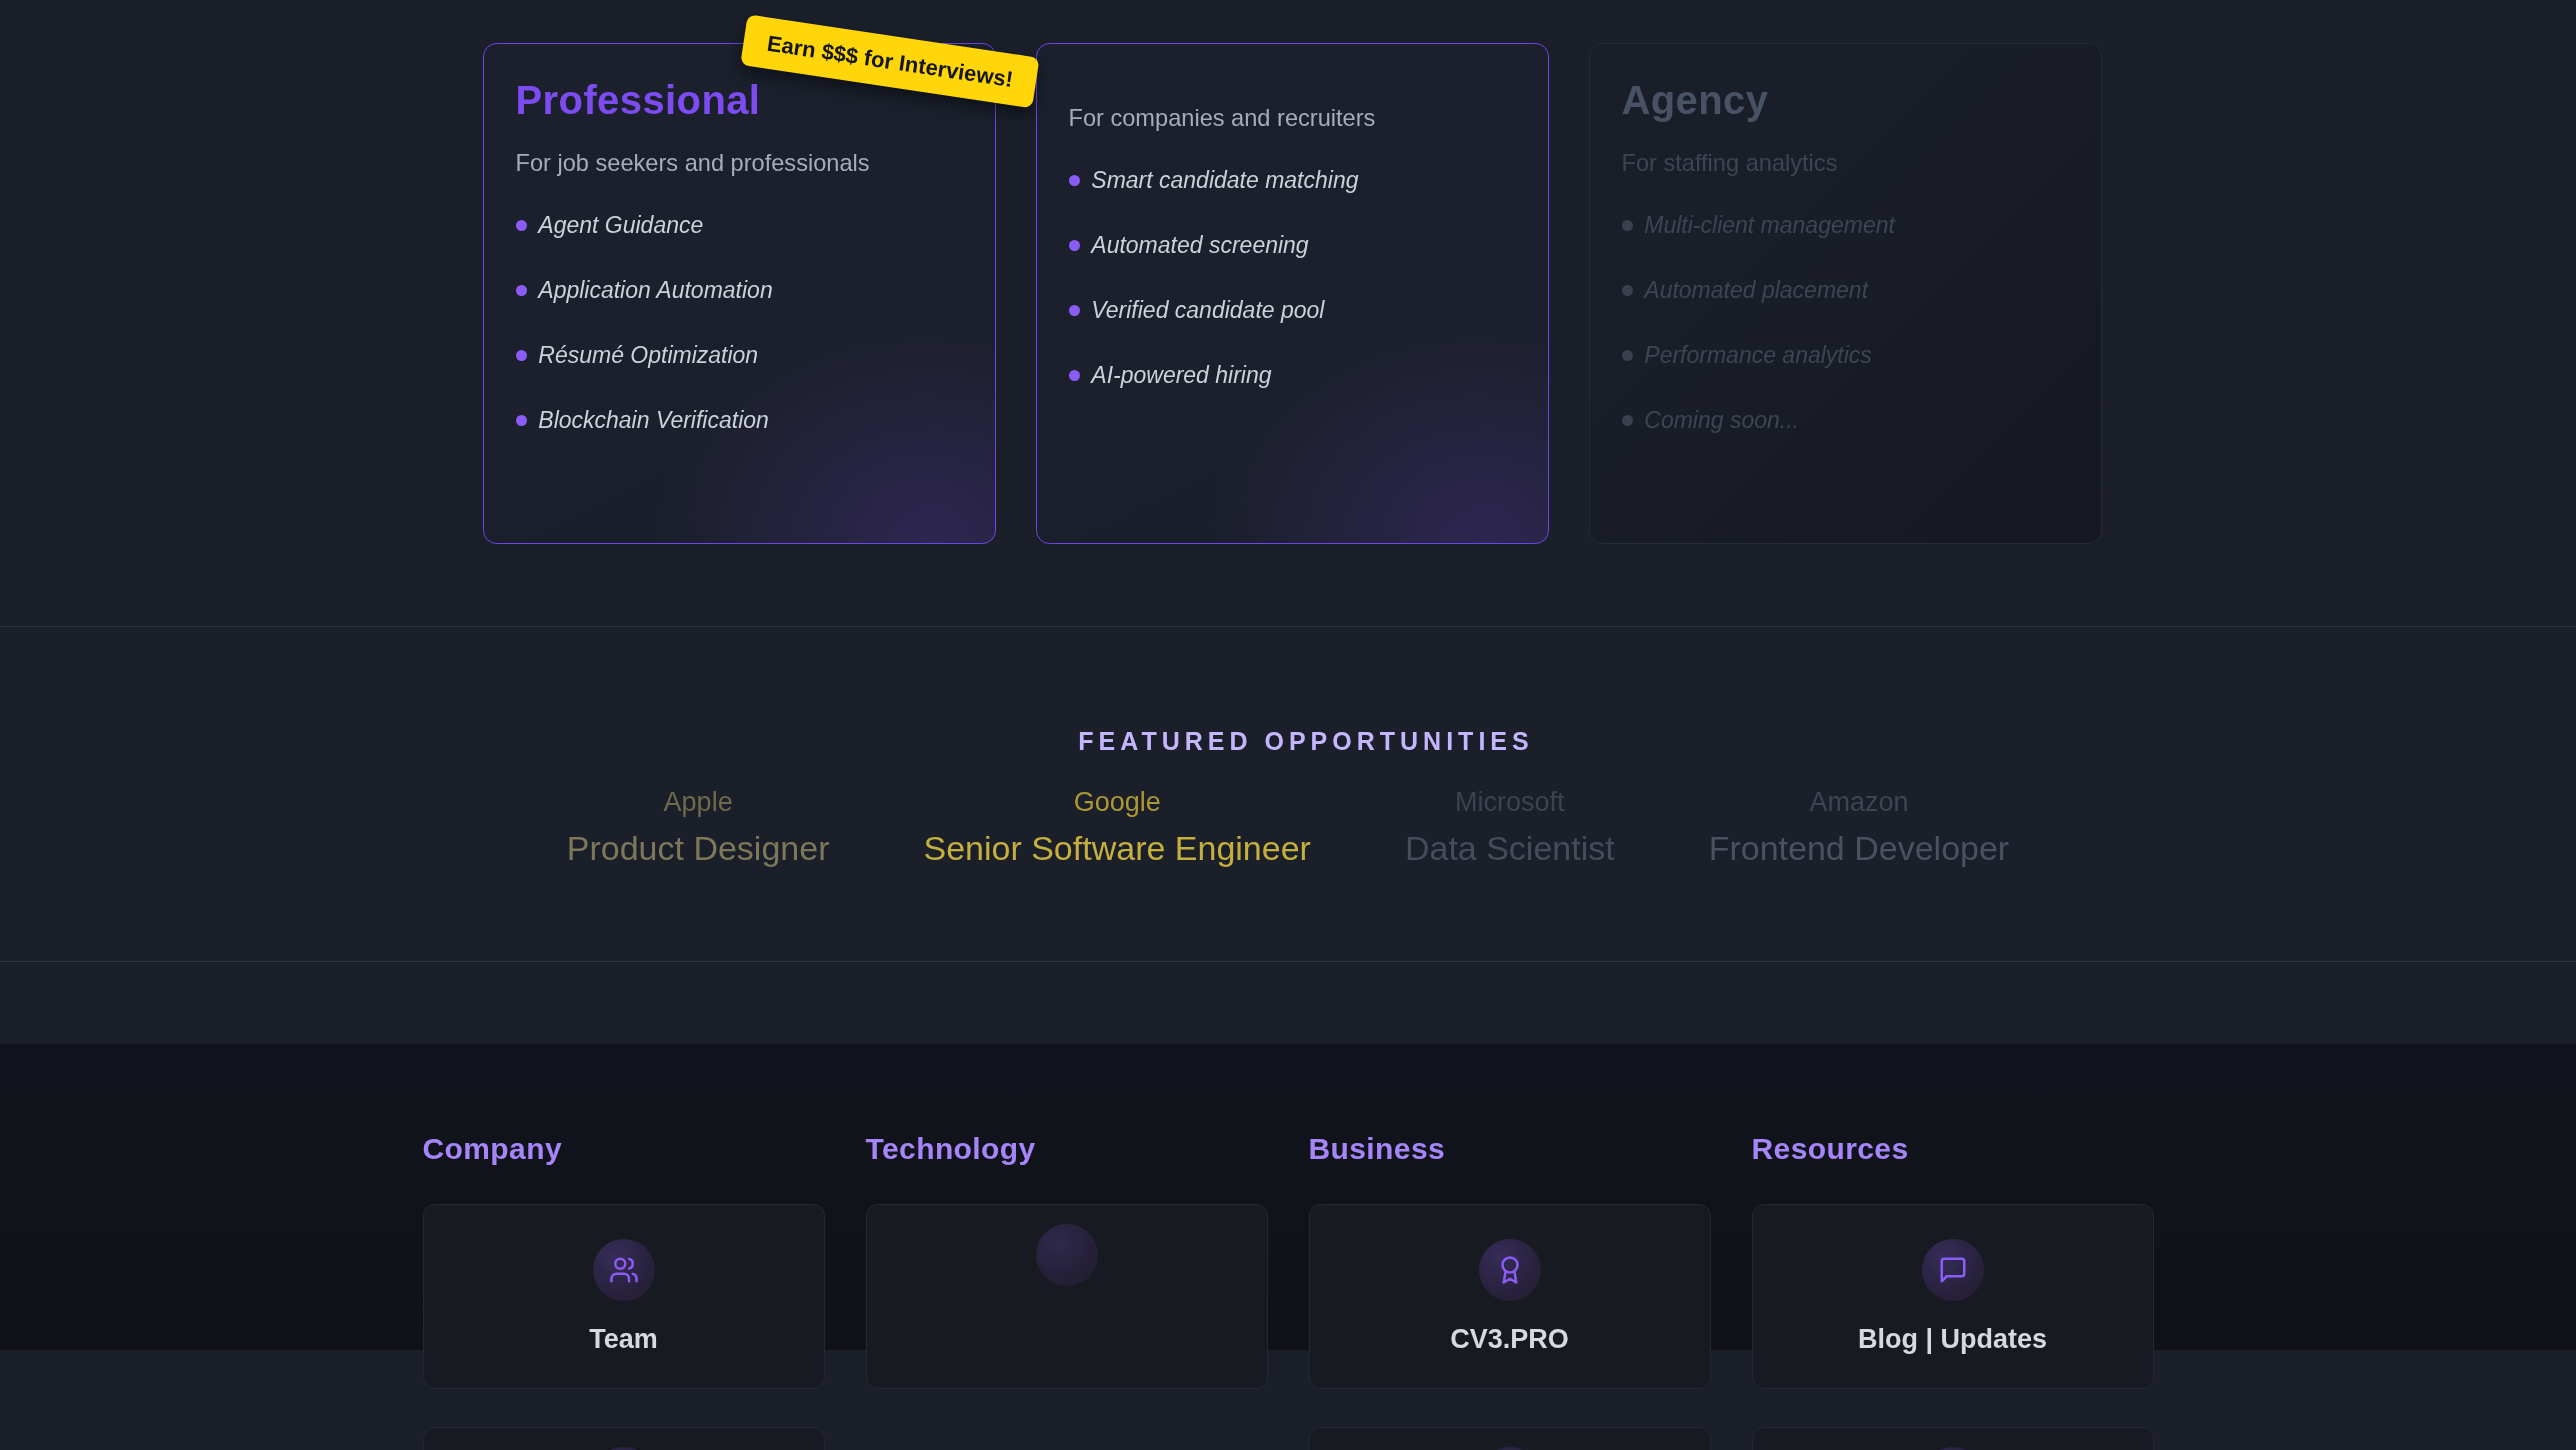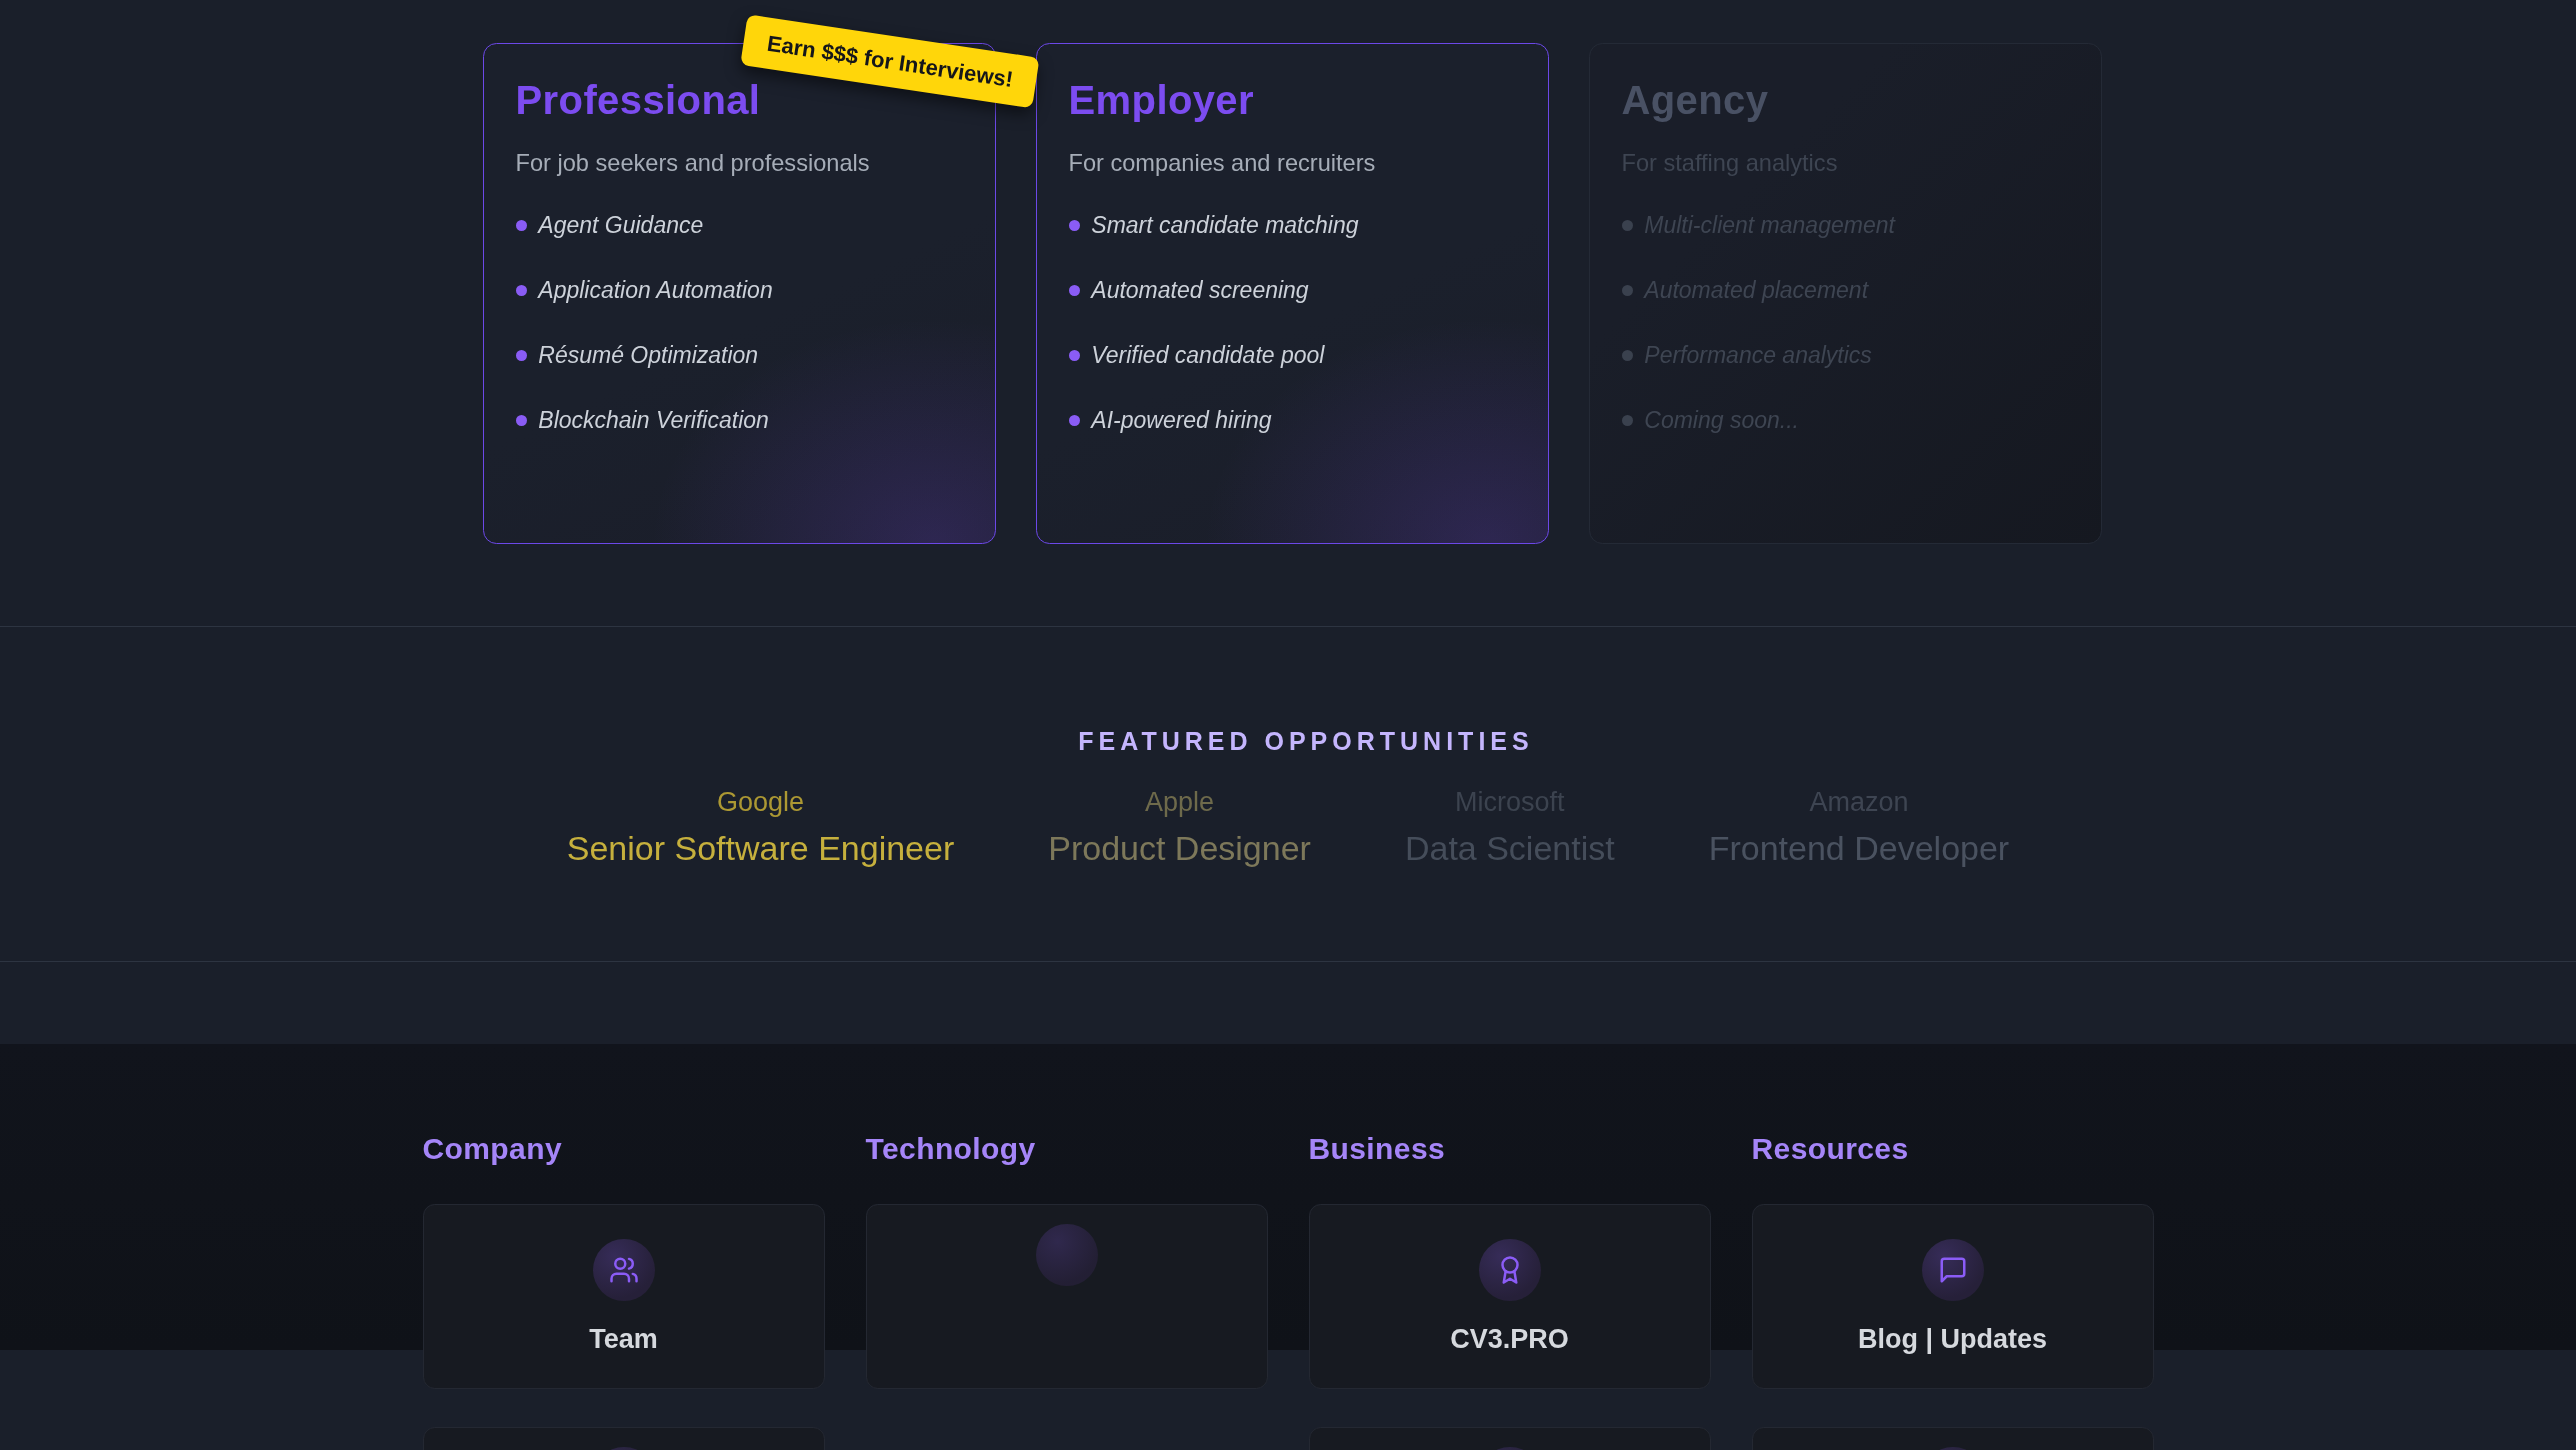--- a/index.html
+++ b/index.html
@@ -143,21 +143,20 @@
             <span>Résumé Optimization</span>
           </li>
         <li class="feature">
             <span class="dot"></span>
             <span>Blockchain Verification</span>
           </li>
       </ul>
     </article>
 
     <article class="plan-card">
-      <h2 class="plan-title">Employer</h2>
       <p class="plan-subtitle">For companies and recruiters</p>
       <ul class="plan-features">
         <li class="feature">
             <span class="dot"></span>
             <span>Smart candidate matching</span>
           </li>
         <li class="feature">
             <span class="dot"></span>
             <span>Automated screening</span>
           </li>
@@ -194,27 +193,27 @@
           </li>
       </ul>
     </article>
 
   </div>
 </section>
 
 <section class="featured-section">
   <h3 class="featured-heading">FEATURED OPPORTUNITIES</h3>
   <div class="jobs-row">
+    <div class="job j1">
+      <div class="job-company">Apple</div>
+      <div class="job-title">Product Designer</div>
+    </div>
     <div class="job j0">
       <div class="job-company">Google</div>
       <div class="job-title">Senior Software Engineer</div>
-    </div>
-    <div class="job j1">
-      <div class="job-company">Apple</div>
-      <div class="job-title">Product Designer</div>
     </div>
     <div class="job j2">
       <div class="job-company">Microsoft</div>
       <div class="job-title">Data Scientist</div>
     </div>
     <div class="job j3">
       <div class="job-company">Amazon</div>
       <div class="job-title">Frontend Developer</div>
     </div>
   </div>

